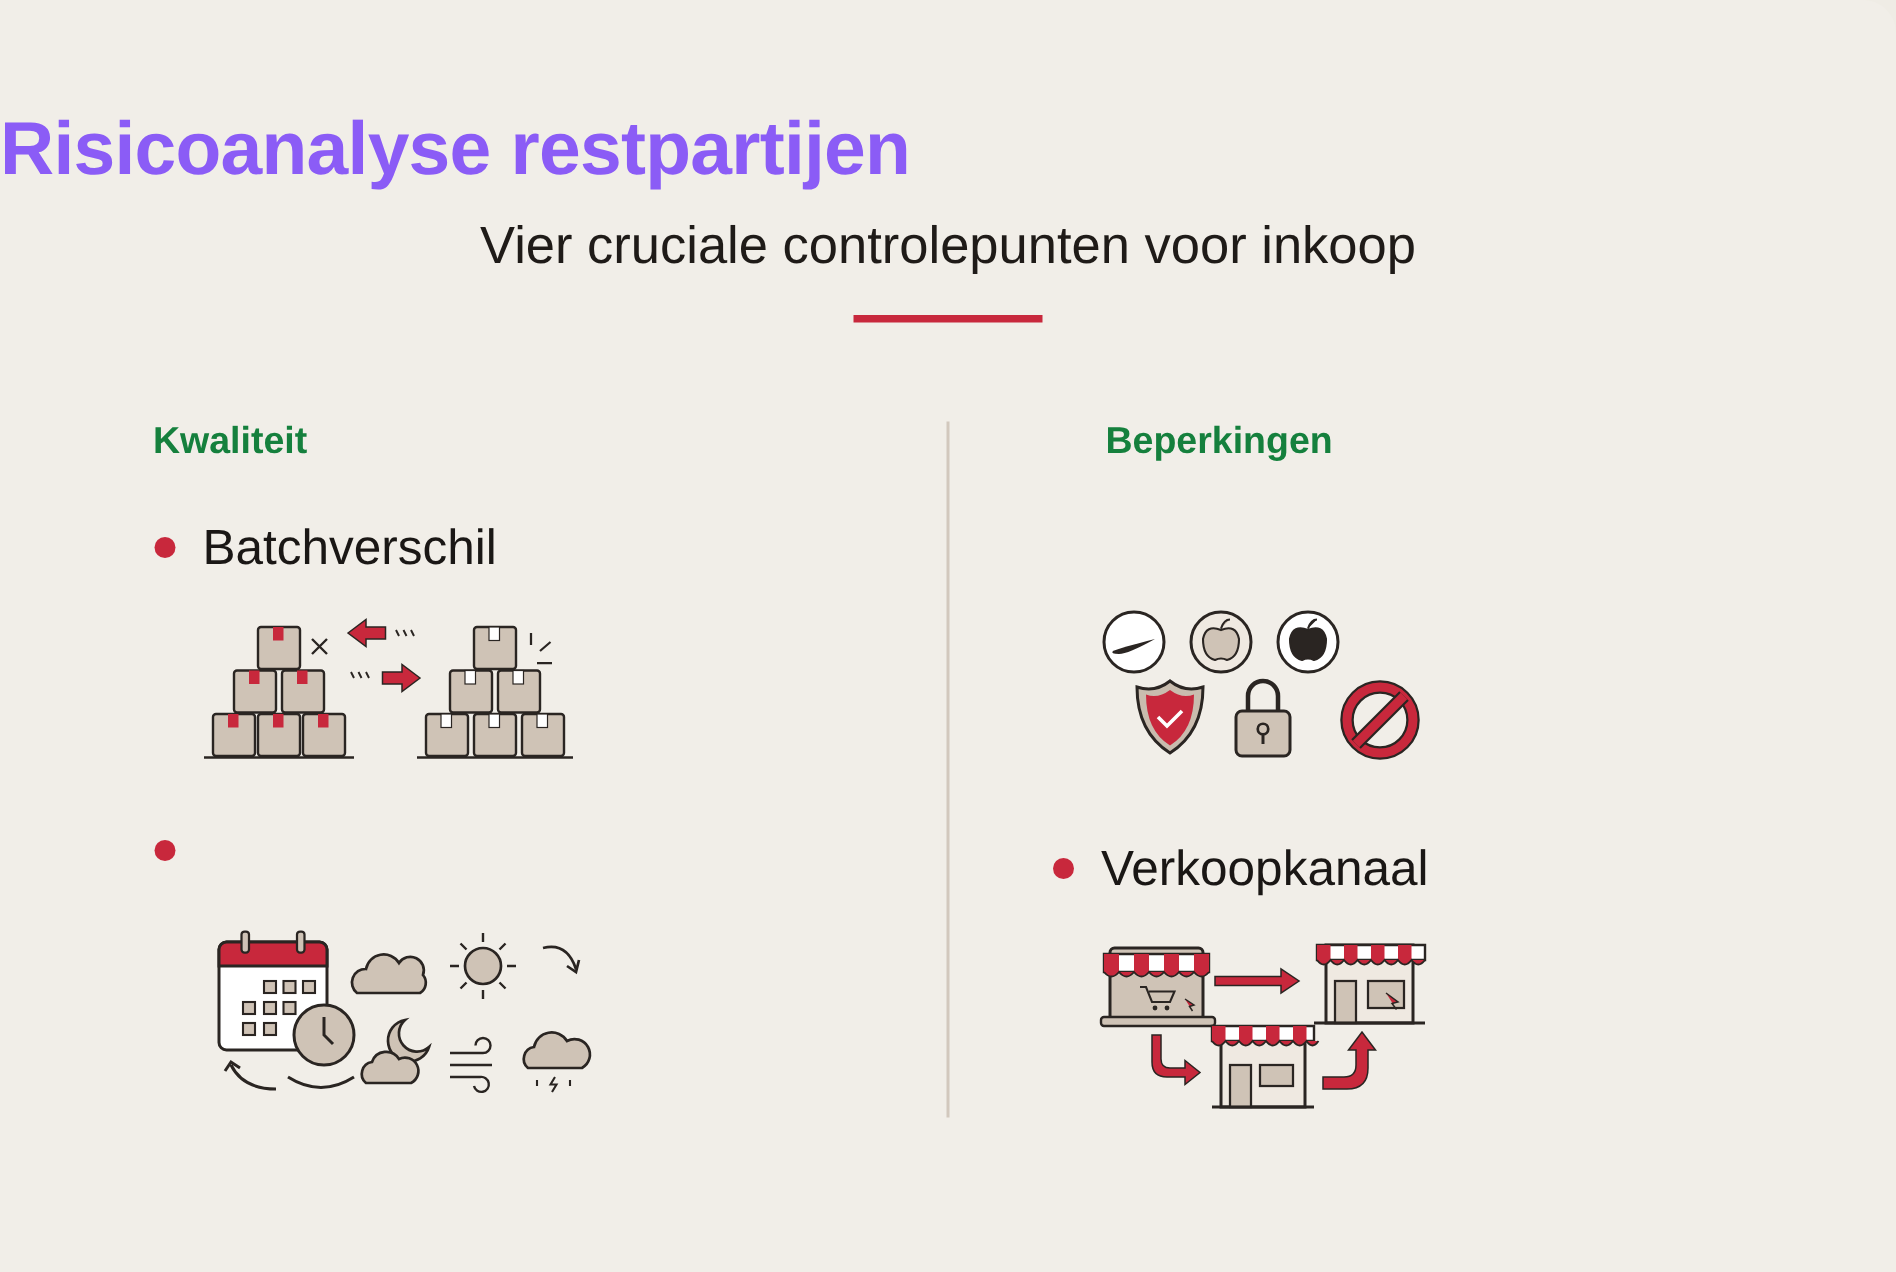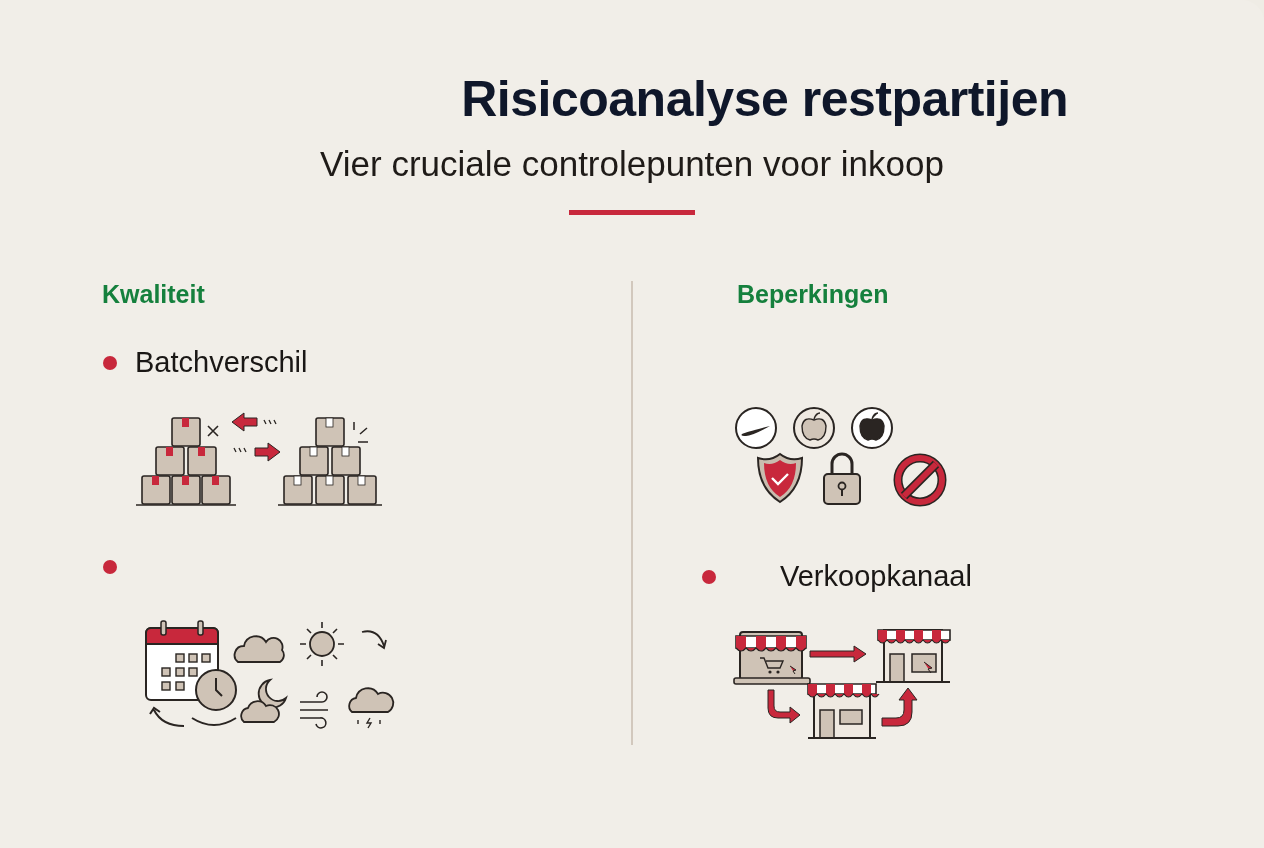--- a/index.html
+++ b/index.html
@@ -6,41 +6,41 @@
   body {
     width: 1264px; height: 848px; overflow: hidden;
     background: #efece5;
     font-family: "Liberation Sans", sans-serif;
   }
   .card {
     position: absolute; left: 0; top: 0; width: 1264px; height: 848px;
     background: #f1eee8; border-top-right-radius: 22px;
   }
   .title {
-    position: absolute; left: 0; width: 1068px; top: 70px; text-align: right;
-    font-size: 50px; font-weight: bold; color: #0f172a; letter-spacing: -0.5px;
+    position: absolute; left: 0; width: 1068px; top: 70px; text-align: left;
+    font-size: 50px; font-weight: bold; color: #8b5cf6; letter-spacing: -0.5px;
   }
   .subtitle {
     position: absolute; left: 0; width: 1264px; top: 144px; text-align: center;
     font-size: 35px; color: #1f1b18;
   }
   .accent-bar {
     position: absolute; left: 569px; top: 210px; width: 126px; height: 5px;
     background: #c8283c;
   }
   .divider {
     position: absolute; left: 631px; top: 281px; width: 2px; height: 464px;
     background: #d2c8bd;
   }
   .section-title {
     position: absolute; font-size: 25px; font-weight: bold; color: #15803d;
   }
   .bullet-row {
     position: absolute; display: flex; align-items: center;
-    font-size: 29px; color: #1a1715;
+    font-size: 33px; color: #1a1715;
   }
   .dot {
     width: 14px; height: 14px; border-radius: 50%; background: #c8283c;
     margin-right: 18px;
   }
   .illus { position: absolute; }
 </style>
 </head>
 <body>
 
@@ -161,21 +161,21 @@
     <rect x="92" y="70" width="36" height="30" rx="4" fill="#cfc3b6" stroke="#2a2522" stroke-width="2"></rect>
     <circle cx="110" cy="82" r="3.5" fill="none" stroke="#2a2522" stroke-width="1.8"></circle>
     <path d="M110 86 v6" stroke="#2a2522" stroke-width="2"></path>
 
     <circle cx="188" cy="76" r="22" fill="none" stroke="#2a2522" stroke-width="9"></circle>
     <circle cx="188" cy="76" r="22" fill="none" stroke="#c8283c" stroke-width="6"></circle>
     <line x1="172" y1="92" x2="204" y2="60" stroke="#2a2522" stroke-width="9"></line>
     <line x1="172" y1="92" x2="204" y2="60" stroke="#c8283c" stroke-width="6"></line>
   </svg>
 
-  <div class="bullet-row" style="left:702px; top:560px;gap:46px;">
+  <div class="bullet-row" style="left:702px; top:560px;">
     <span class="dot"></span>
     <span>Verkoopkanaal</span>
   </div>
 
   <svg class="illus" style="left:732px; top:618px;" width="222" height="124" viewBox="0 0 222 124">
 
     <rect x="8" y="14" width="62" height="48" rx="3" fill="#cfc3b6" stroke="#2a2522" stroke-width="2"></rect>
     <rect x="2" y="60" width="76" height="6" rx="2" fill="#cfc3b6" stroke="#2a2522" stroke-width="1.6"></rect>
     <path d="M4 18 h70 v12 h-70 z" fill="#fff" stroke="#2a2522" stroke-width="1.6"></path>
     <g fill="#c8283c">

